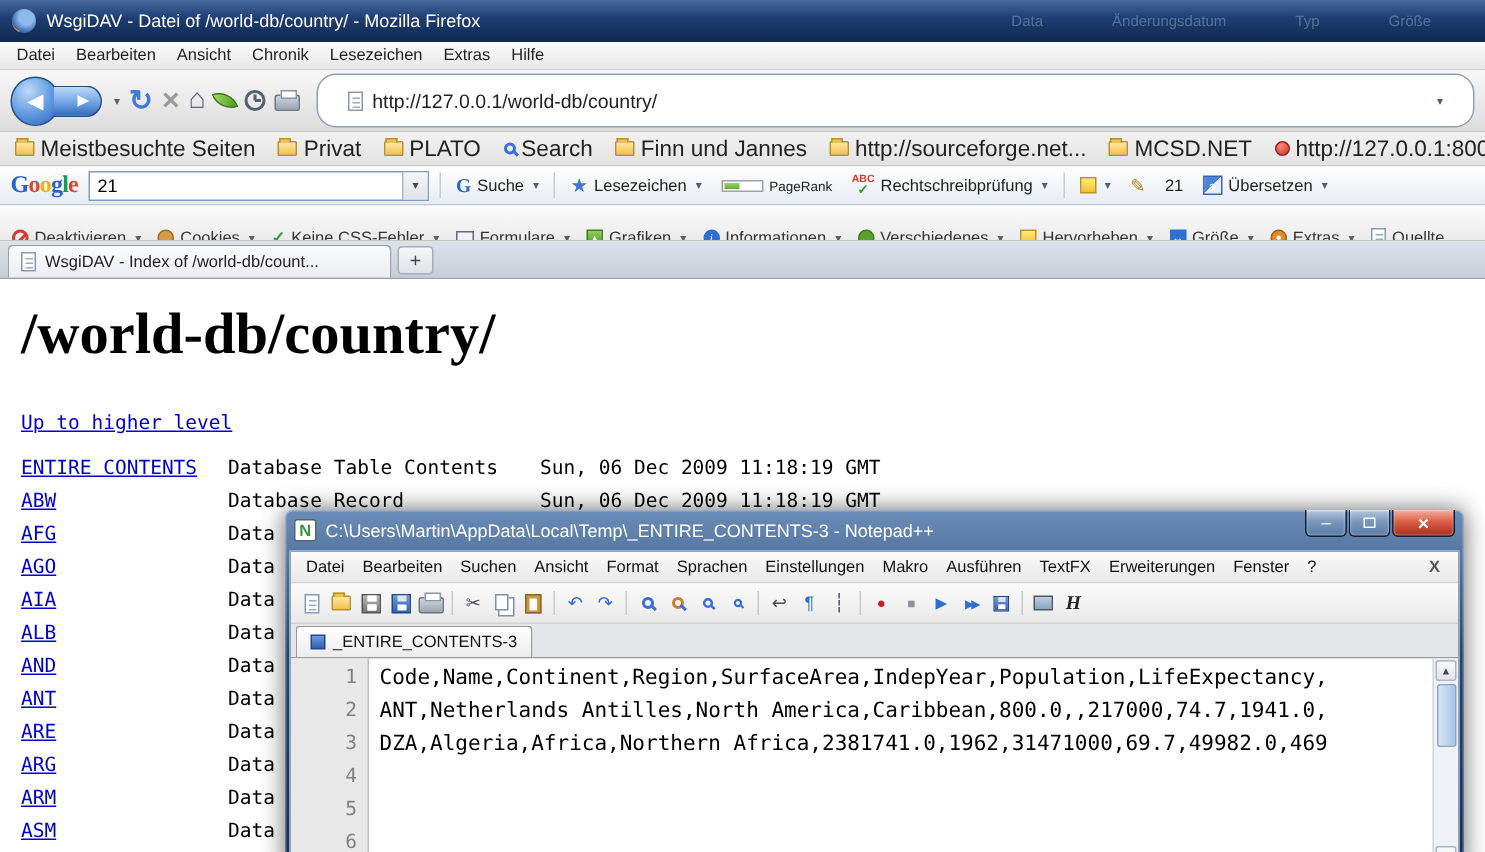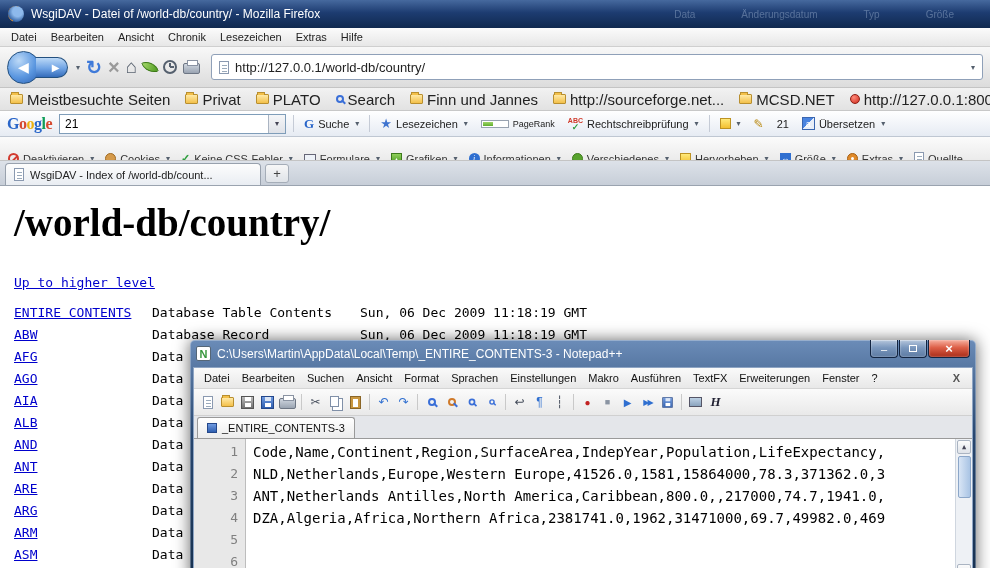--- a/index.html
+++ b/index.html
@@ -39,22 +39,22 @@
   .icstop { font-size:20px;color:#9a9a9a;font-weight:bold;line-height:18px; }
   .ichome { font-size:19px;color:#5d6673; }
   .fea { width:14px;height:14px;flex:none;background:linear-gradient(135deg,#a6d96a,#4f9a21);
          border:1px solid #3c7a17;border-radius:0 100% 0 100%;transform:rotate(-20deg); }
   .clk { width:14px;height:14px;flex:none;border:2px solid #55606e;border-radius:50%;position:relative; }
   .clk::before { content:"";position:absolute;left:4px;top:1px;width:2px;height:4px;background:#55606e; }
   .clk::after  { content:"";position:absolute;left:5px;top:4px;width:4px;height:2px;background:#55606e; }
   .prn { width:17px;height:11px;flex:none;background:linear-gradient(#cfd6df,#9aa4b2);
          border:1px solid #6d7684;border-radius:2px;position:relative;margin-top:3px; }
   .prn::before { content:"";position:absolute;top:-4px;left:3px;width:9px;height:4px;background:#fff;border:1px solid #8a93a2; }
-  .urlbar { flex:1;height:26px;background:#fff;border:1px solid #8fa0b8;border-radius:3px;margin-left:5px;
-            display:flex;align-items:center;gap:6px;padding:0 7px;font-size:13px;color:#222; }
+  .urlbar { flex:1;height:36px;background:#fff;border:1px solid #8fa0b8;border-radius:13px;margin-left:5px;
+            display:flex;align-items:center;gap:6px;padding:0 20px;font-size:13px;color:#222; }
   .doc { width:10px;height:13px;flex:none;background:#fff;border:1px solid #8a99b0;position:relative; }
   .doc::before { content:"";position:absolute;left:2px;top:3px;width:5px;height:1px;background:#9aaabb;
                  box-shadow:0 3px 0 #9aaabb,0 6px 0 #9aaabb; }
   .urlbar .chev { margin-left:auto; }
 
   
   .bmbar { height:23px; flex:none; display:flex; align-items:center; gap:15px; padding:0 10px;
            background:linear-gradient(#f2f2f2,#e2e2e2); border-bottom:1px solid #c8c8c8;
            font-size:15px; color:#222; white-space:nowrap; overflow:hidden; }
   .bm { display:flex; align-items:center; gap:4px; flex:none; }
@@ -569,21 +569,20 @@
         <div class="lnum">1</div>
             <div class="lnum">2</div>
             <div class="lnum">3</div>
             <div class="lnum">4</div>
             <div class="lnum">5</div>
             <div class="lnum">6</div>
           </div>
         <div class="codearea">
 
         <div class="codeline">Code,Name,Continent,Region,SurfaceArea,IndepYear,Population,LifeExpectancy,</div>
-            <div class="codeline">NLD,Netherlands,Europe,Western Europe,41526.0,1581,15864000,78.3,371362.0,3</div>
             <div class="codeline">ANT,Netherlands Antilles,North America,Caribbean,800.0,,217000,74.7,1941.0,</div>
             <div class="codeline">DZA,Algeria,Africa,Northern Africa,2381741.0,1962,31471000,69.7,49982.0,469</div>
           </div>
         <div class="vscroll">
           <span class="varrow">▲</span>
           <span class="vthumb"></span>
           <span class="vfill"></span>
           <span class="varrow">▼</span>
         </div>
       </div>

